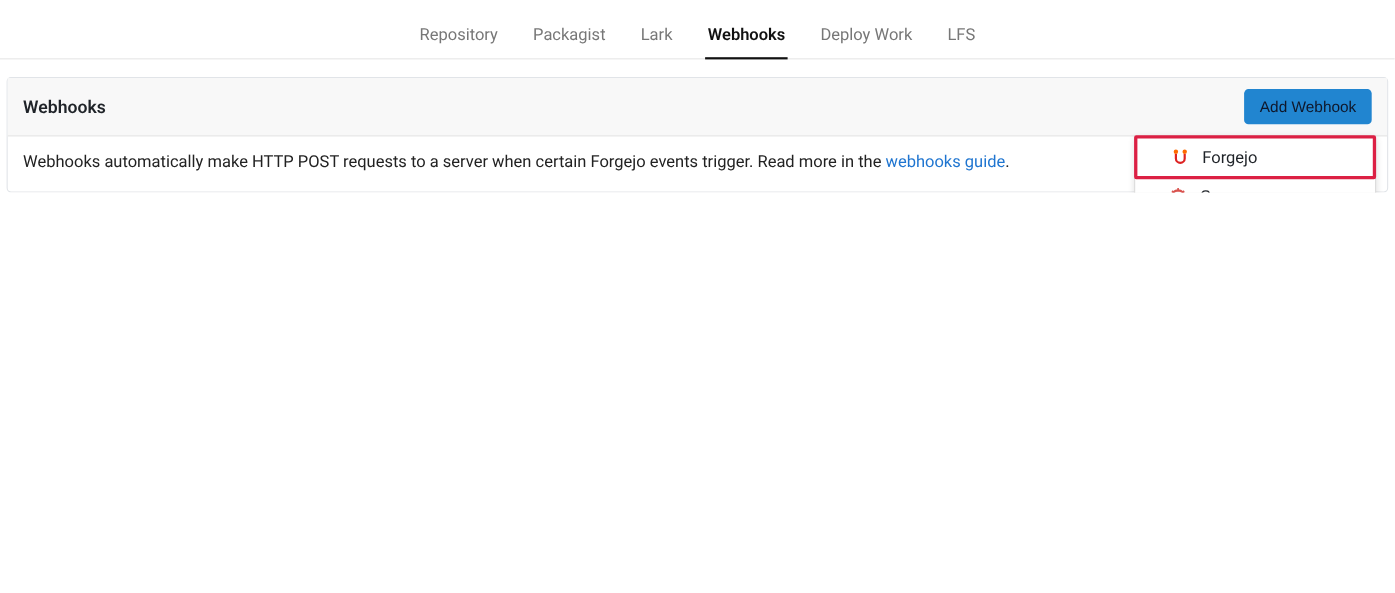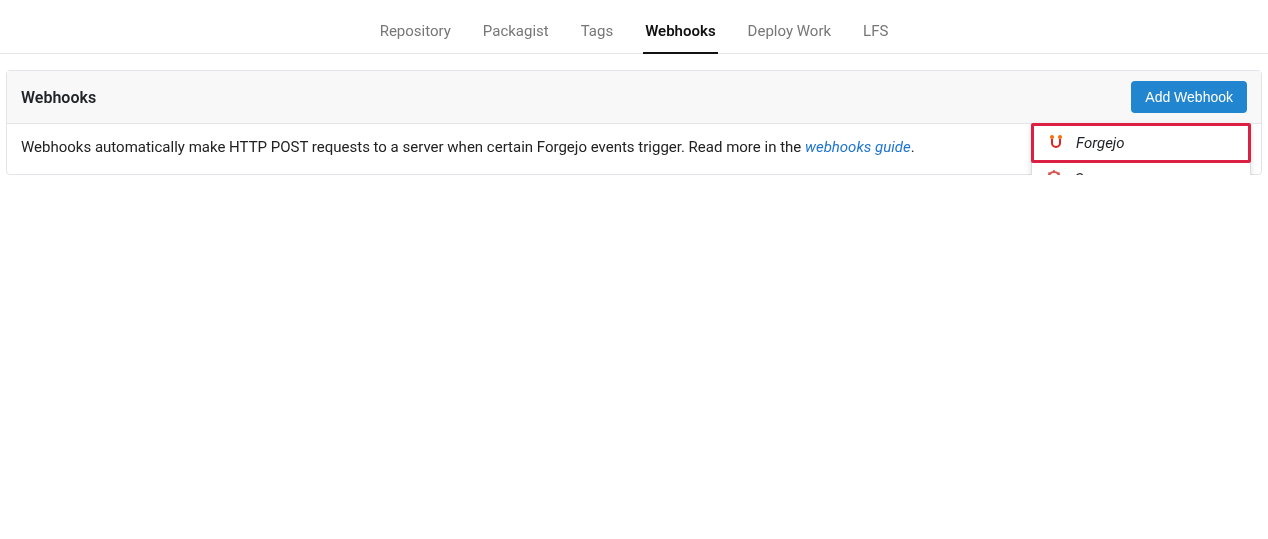--- a/index.html
+++ b/index.html
@@ -44,51 +44,51 @@
     padding: 10px 14px;
     background: #f8f8f8;
     border-bottom: 1px solid #e5e5e5;
   }
   .panel-title {
     font-weight: 600;
     font-size: 16px;
   }
   .add-btn {
     background: #2185d0;
-    color: #ffffff;
+    color: #0f172a;
     border: none;
     padding: 8px 14px;
     border-radius: 4px;
     font-size: 14px;
     cursor: pointer;
   }
   .panel-body {
     padding: 14px 14px 18px;
     font-size: 15px;
     color: #222;
   }
-  .panel-body a { color: #1f75d0; text-decoration: none; font-style: italic; }
+  .panel-body a { color: #1f75d0; text-decoration: none; }
   .dropdown {
     position: absolute;
     right: 10px;
     top: 52px;
     width: 220px;
     background: #fff;
     border: 1px solid #dcdcdc;
     border-radius: 4px;
     box-shadow: 0 2px 6px rgba(0,0,0,0.12);
     z-index: 10;
   }
   .dropdown-item {
     display: flex;
+    align-items: center;
     gap: 12px;
-    padding: 8px 14px;
+    padding: 8px 31px;
     cursor: pointer;
     font-size: 15px;
-    font-style: italic;
   }
   .dropdown-item.highlight {
     border: 3px solid #dc2044;
     margin: -1px;
     position: relative;
     z-index: 2;
     border-radius: 2px;
   }
   .icon {
     width: 16px;
@@ -98,21 +98,21 @@
     justify-content: center;
     flex-shrink: 0;
   }
 </style>
 </head>
 <body>
 
 <div class="tabs">
   <div class="tab">Repository</div>
   <div class="tab">Packagist</div>
-  <div class="tab">Tags</div>
+  <div class="tab">Lark</div>
   <div class="tab active">Webhooks</div>
   <div class="tab">Deploy Work</div>
   <div class="tab">LFS</div>
 </div>
 
 <div class="panel-wrap">
   <div class="panel">
     <div class="panel-header">
       <div class="panel-title">Webhooks</div>
       <button class="add-btn">Add Webhook</button>

